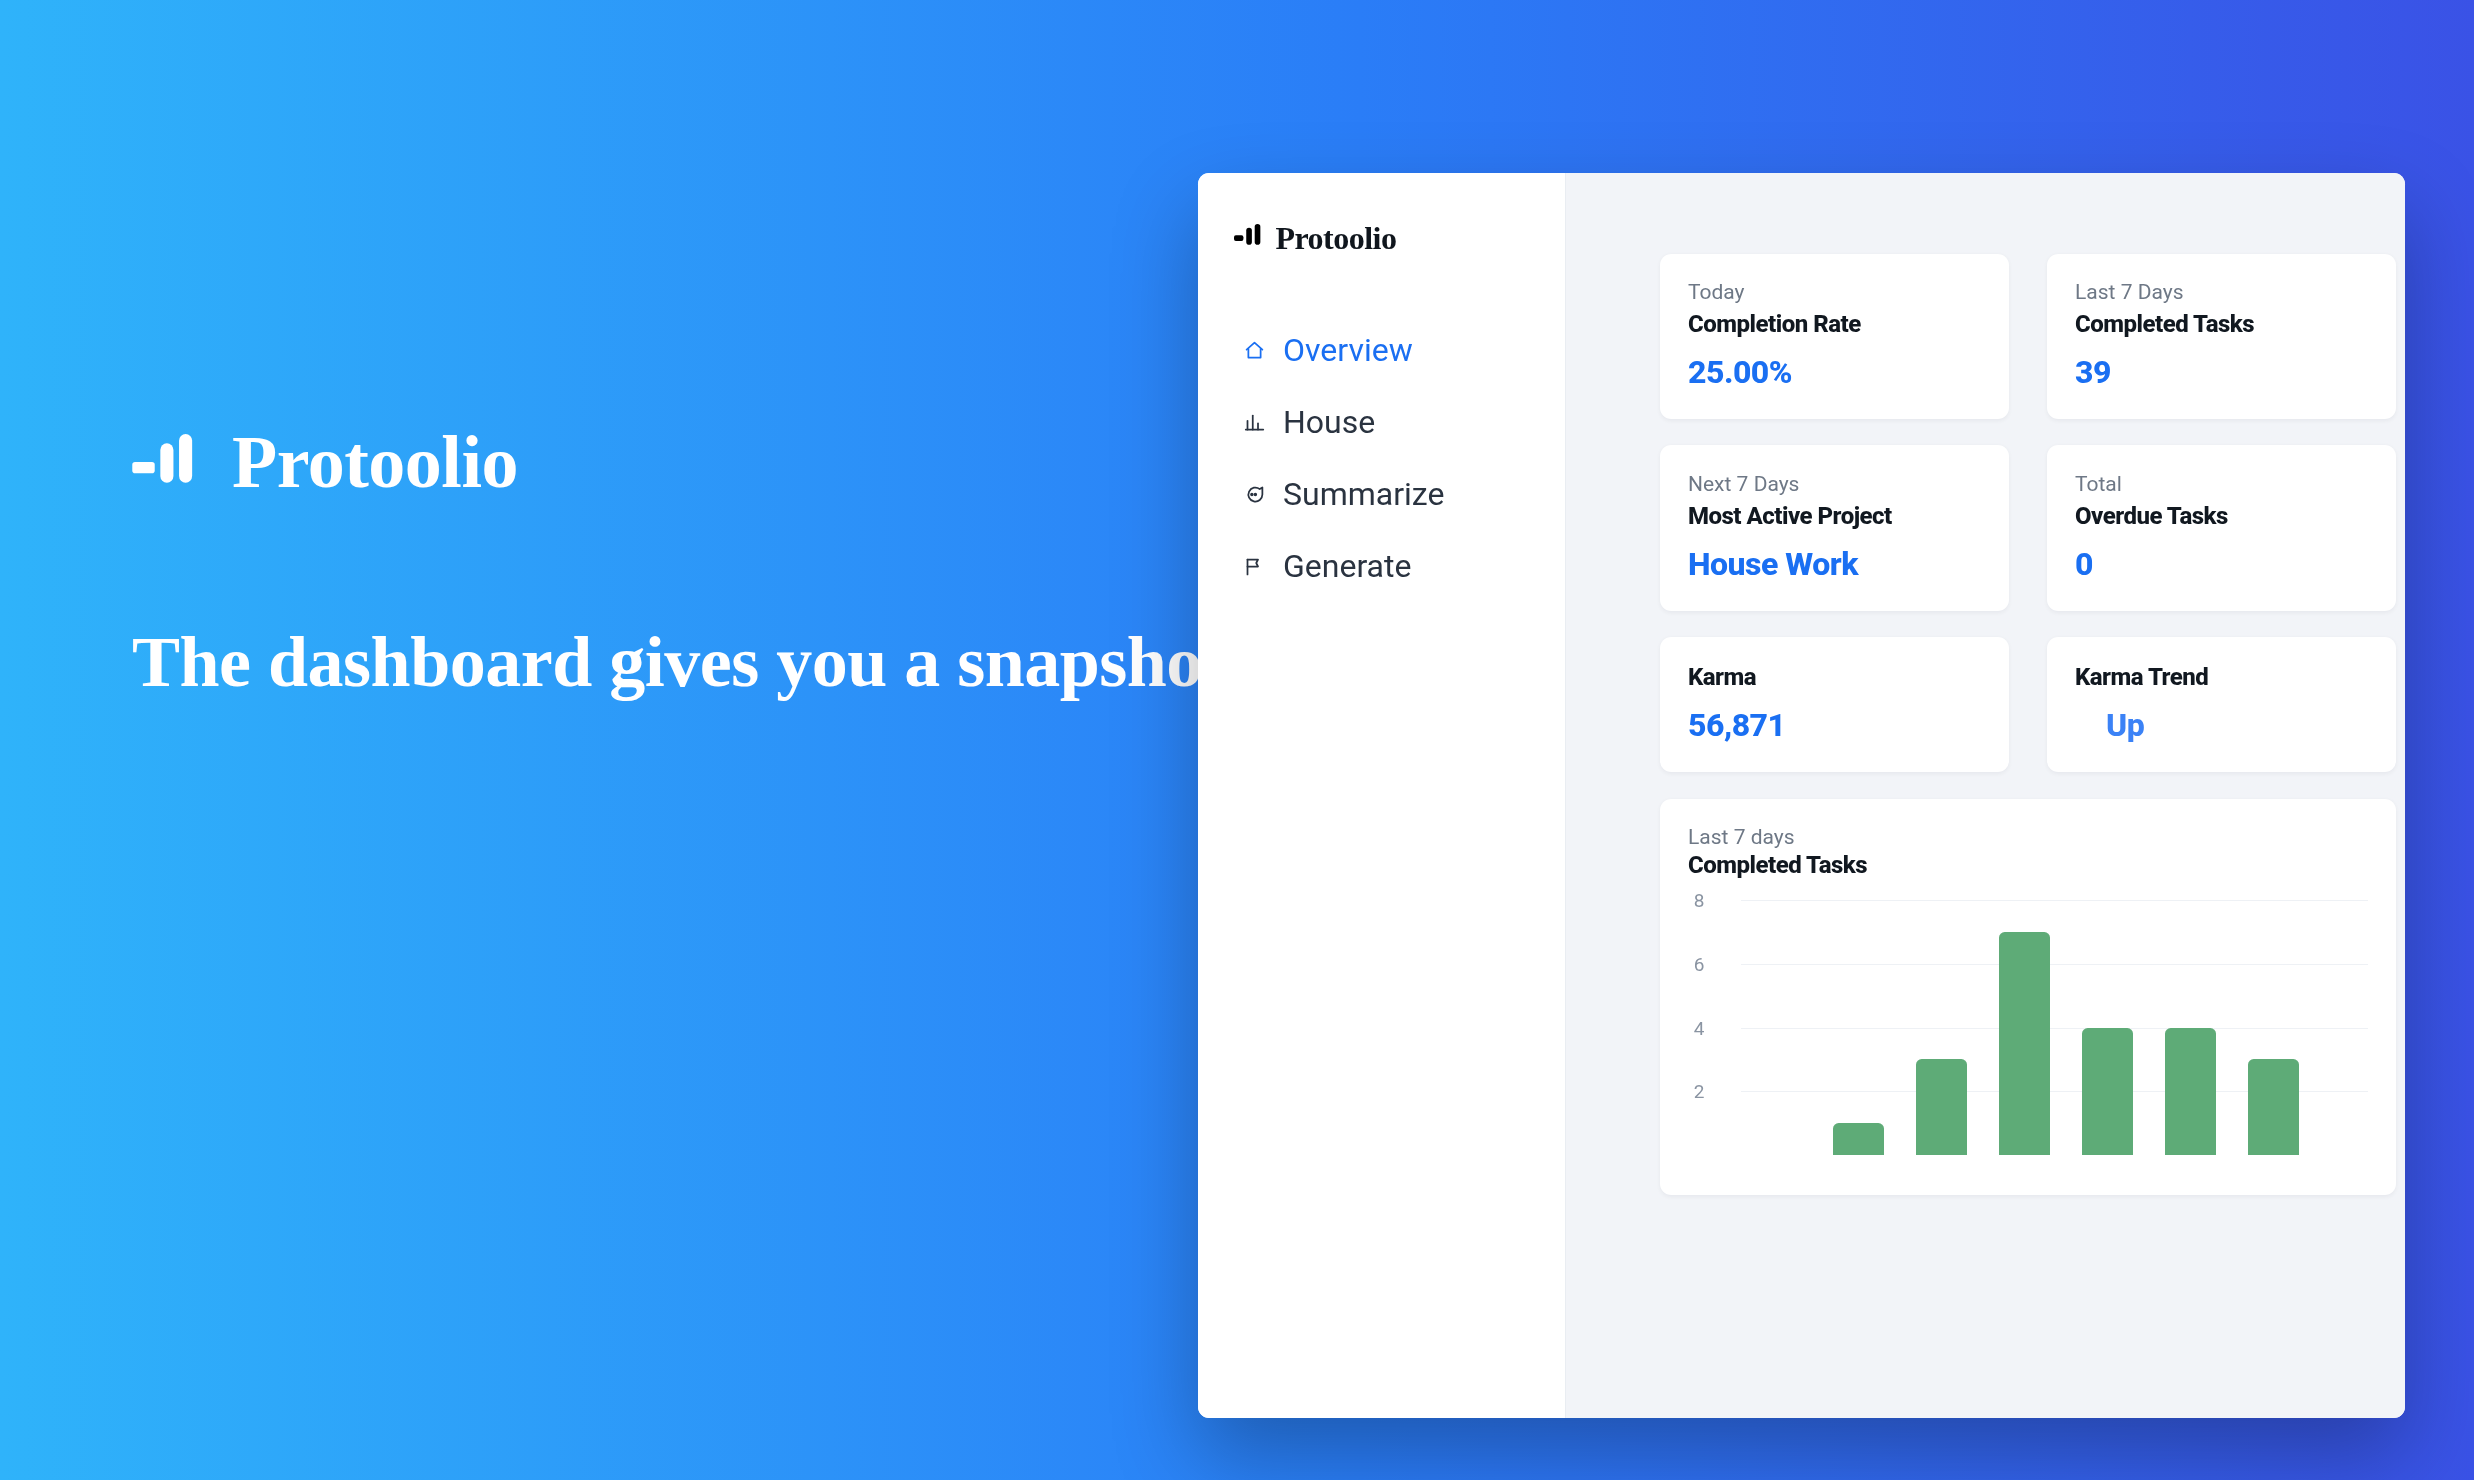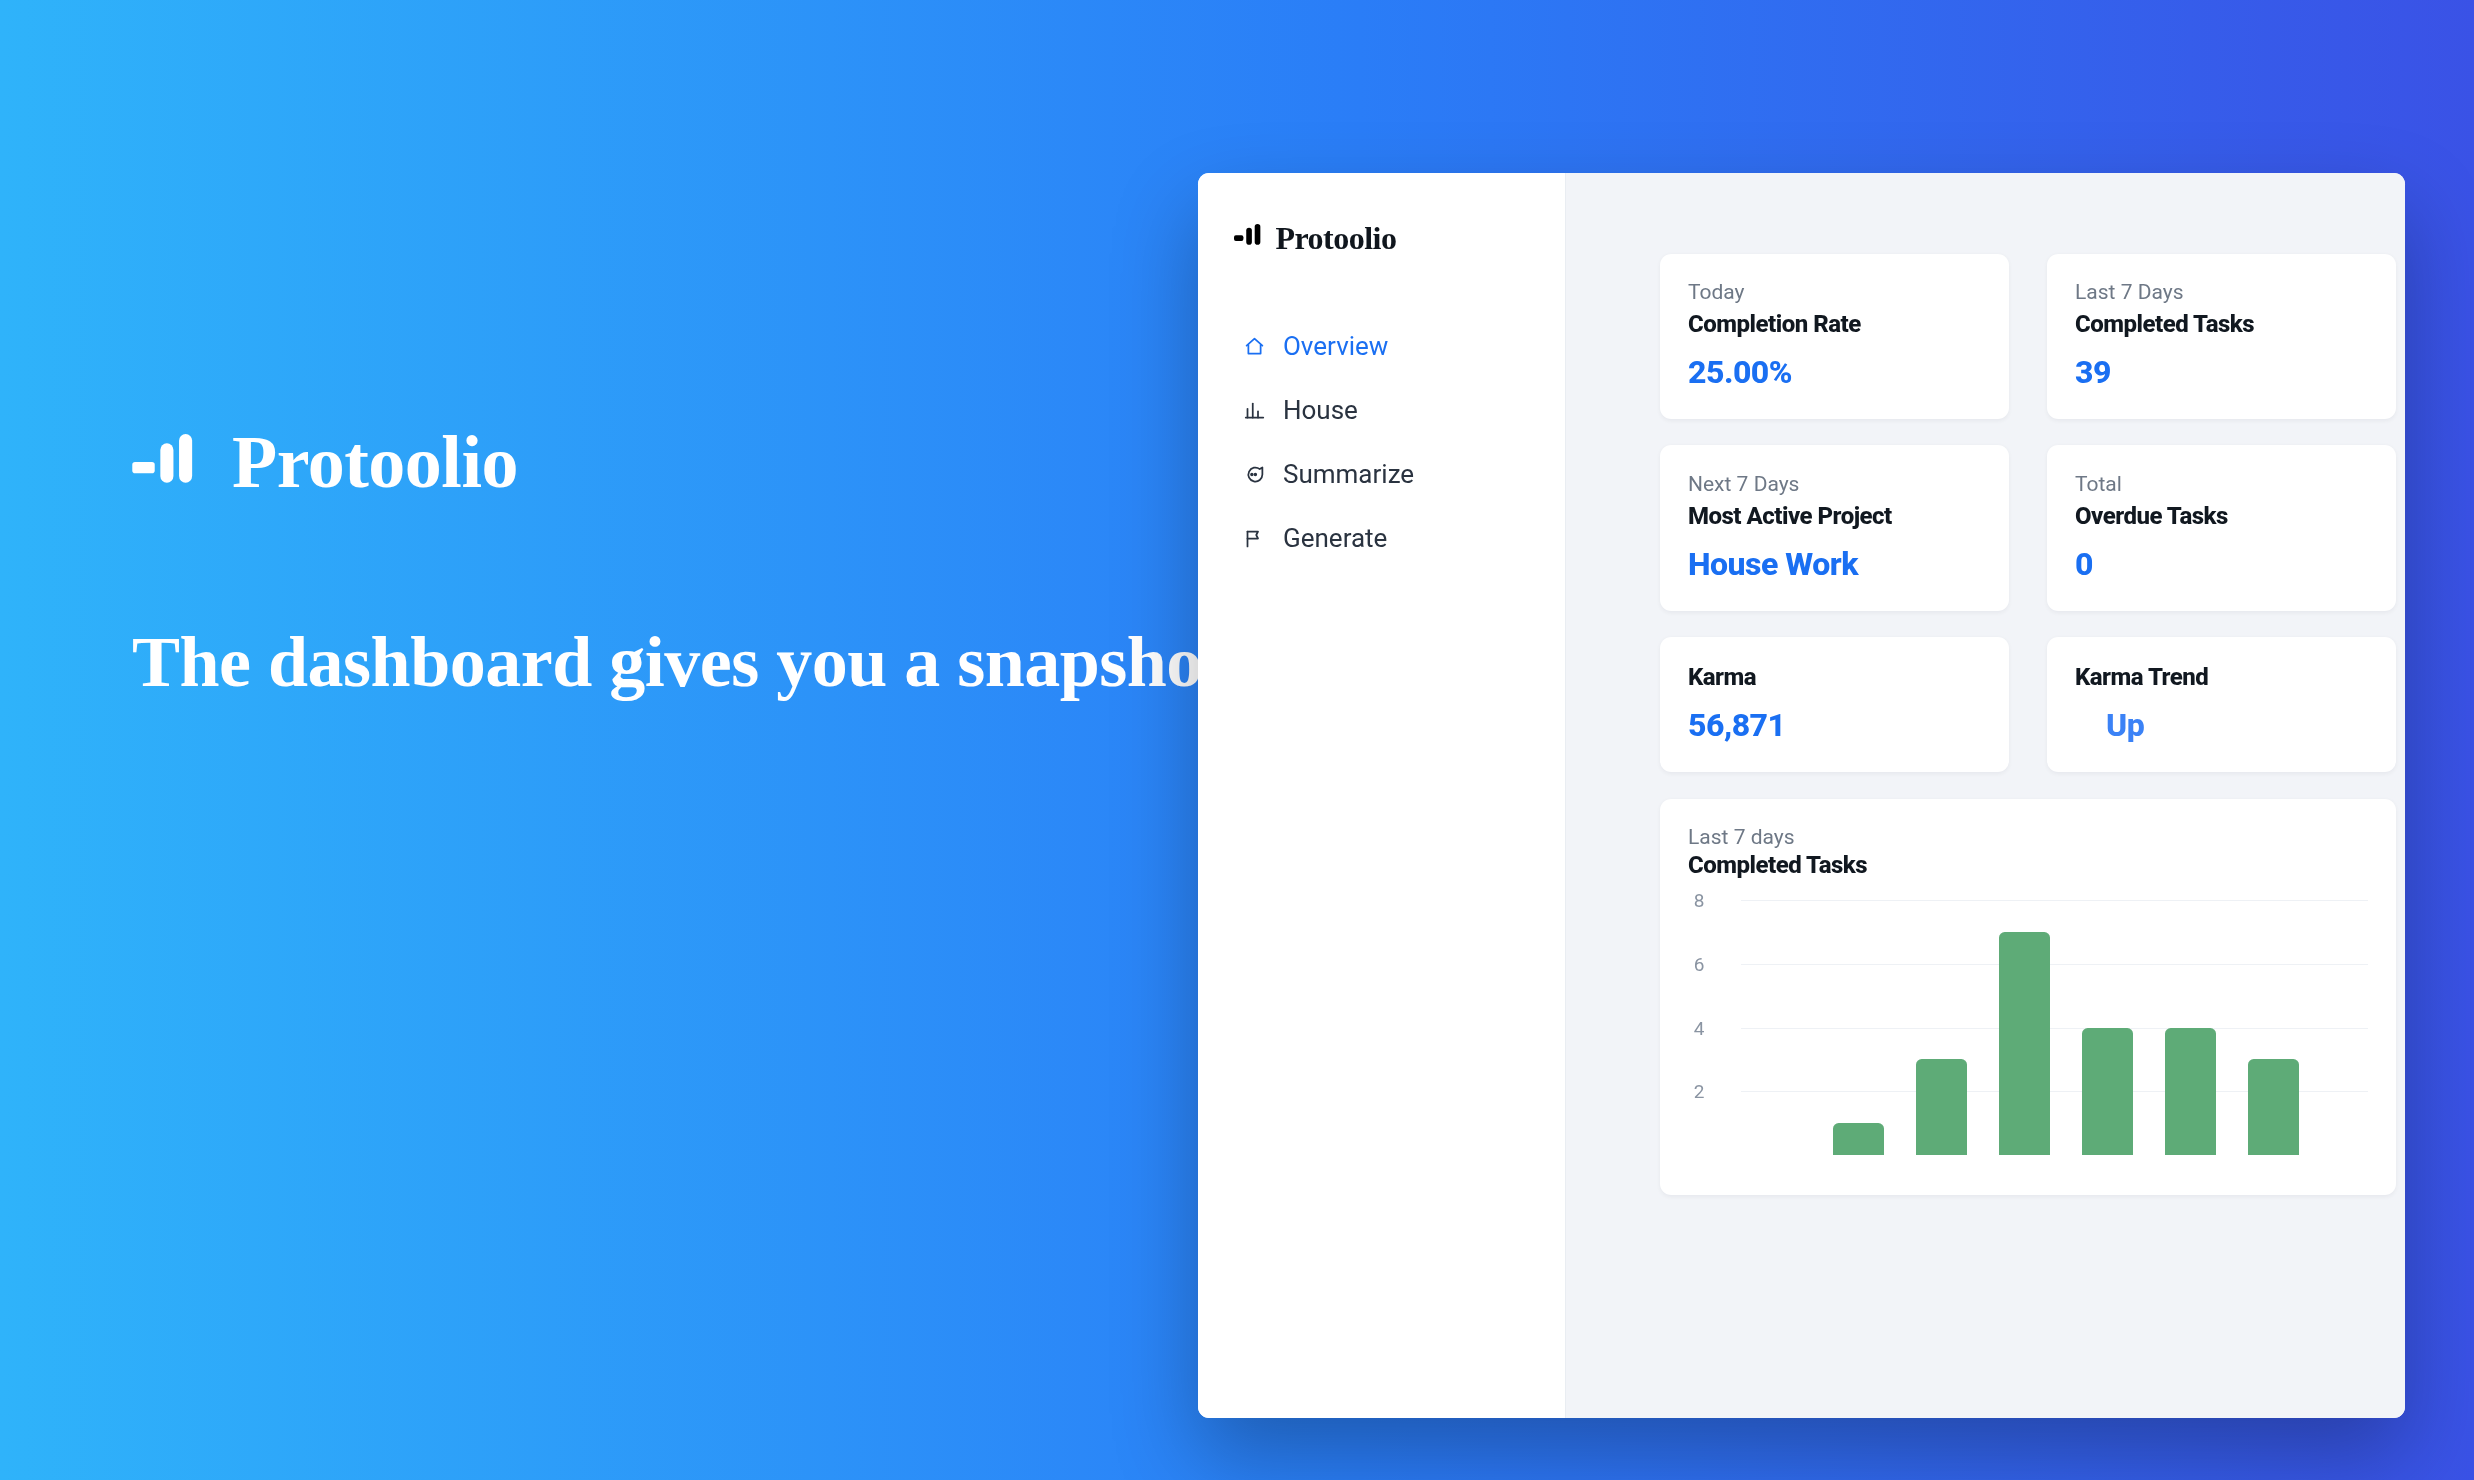--- a/index.html
+++ b/index.html
@@ -75,21 +75,21 @@
     font-weight: 800;
     color: #10161d;
     letter-spacing: -0.5px;
   }
   .nav { list-style: none; }
   .nav li {
     display: flex;
     align-items: center;
     gap: 17px;
     padding: 17px 9.4px;
-    font-size: 26px;
+    font-size: 32px;
     color: #2a3340;
     cursor: pointer;
     border-radius: 7.5px;
   }
   .nav li.active { color: #1a6ff2; }
   .nav .ic { width: 22.6px; height: 22.6px; display:flex; align-items:center; justify-content:center; }
 
   .main {
     flex: 1;
     padding: 81px 0 0 94px;

